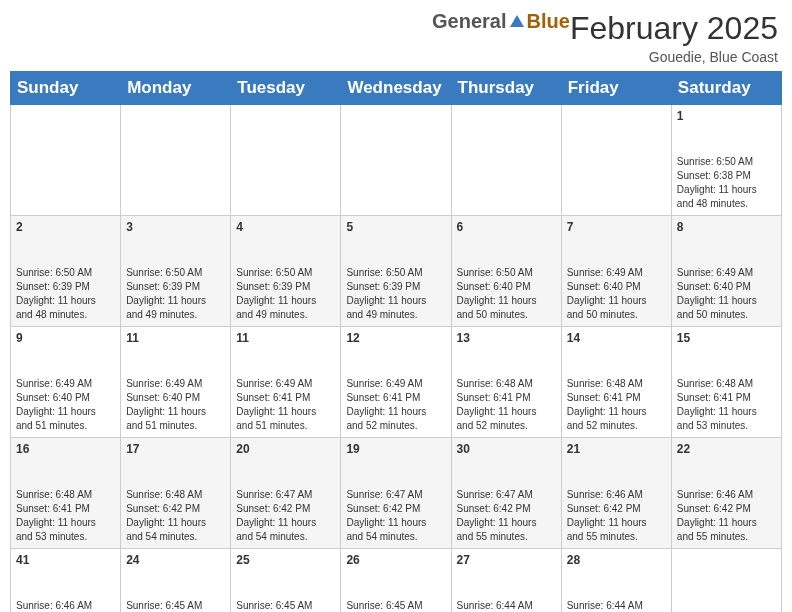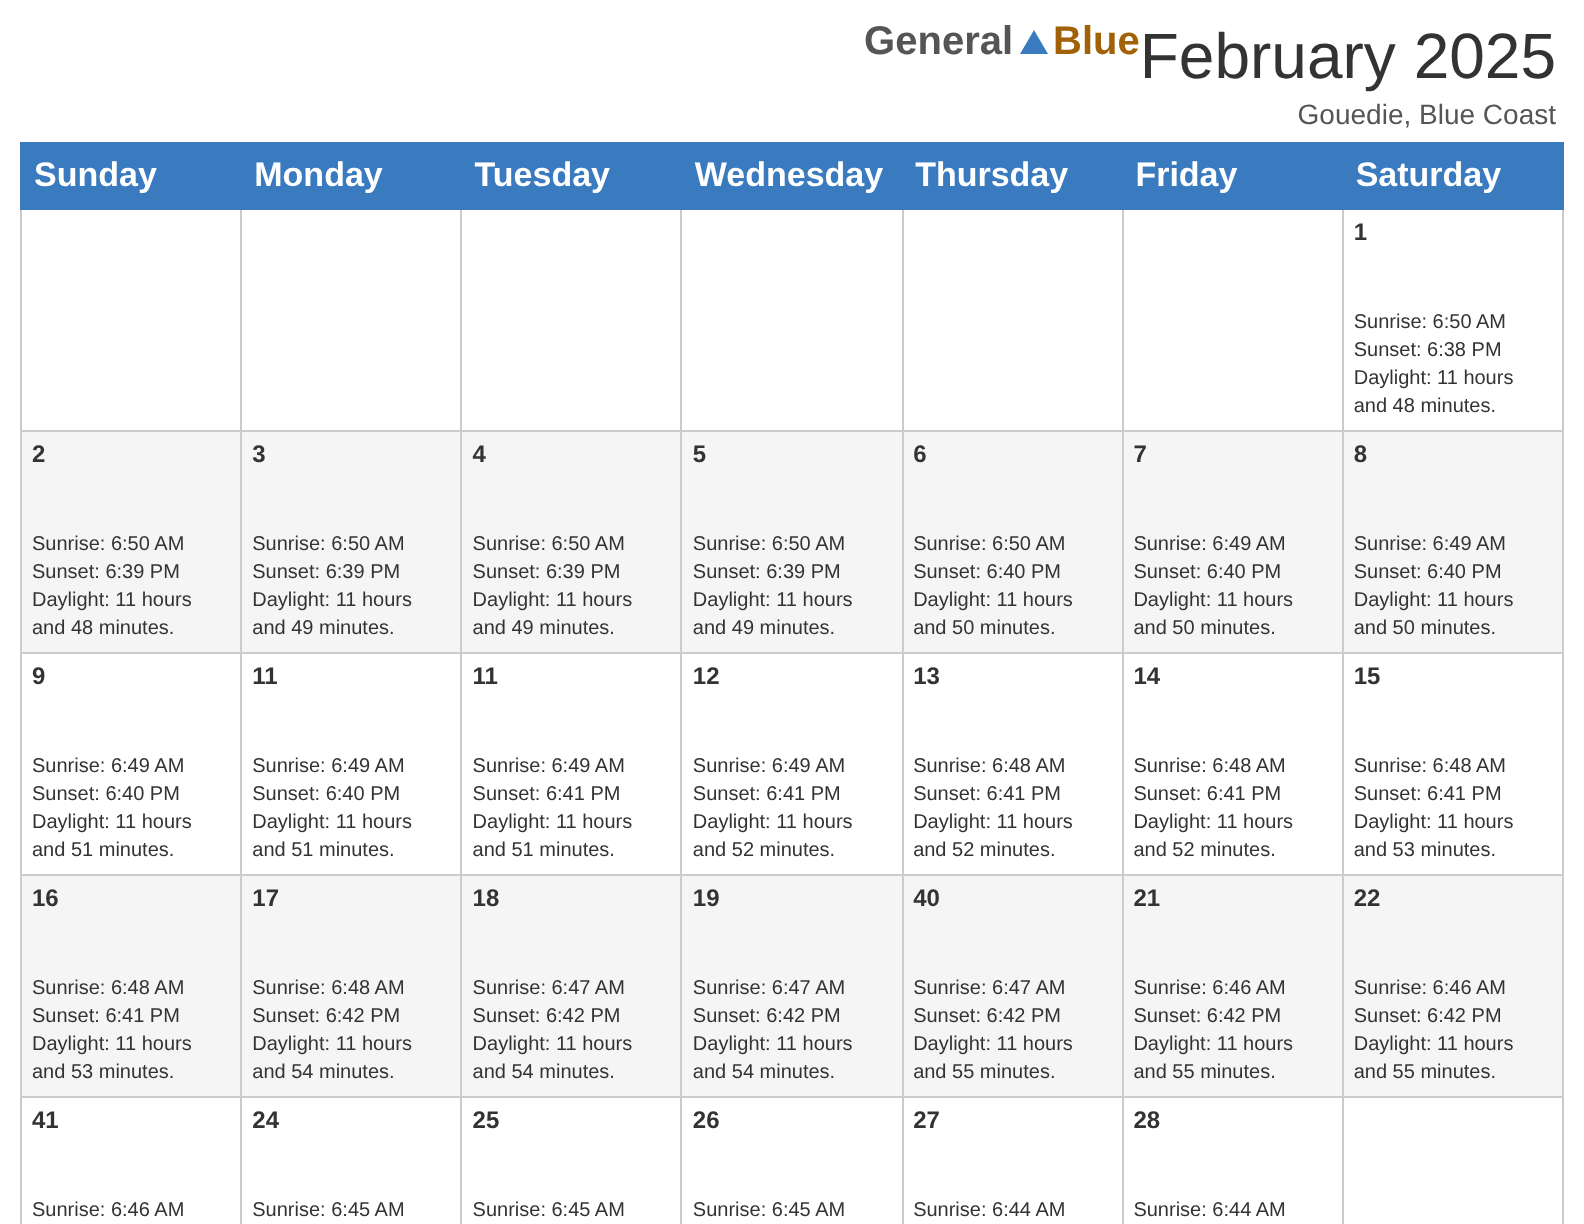--- a/index.html
+++ b/index.html
@@ -236,35 +236,35 @@
 and 53 minutes.</div>
         </td>
         <td class="alt-row">
           <span class="day-number">17</span>
           <div class="day-info" style="white-space: pre-line;">Sunrise: 6:48 AM
 Sunset: 6:42 PM
 Daylight: 11 hours
 and 54 minutes.</div>
         </td>
         <td class="alt-row">
-          <span class="day-number">18</span>
+          <span class="day-number">20</span>
           <div class="day-info" style="white-space: pre-line;">Sunrise: 6:47 AM
 Sunset: 6:42 PM
 Daylight: 11 hours
 and 54 minutes.</div>
         </td>
         <td class="alt-row">
           <span class="day-number">19</span>
           <div class="day-info" style="white-space: pre-line;">Sunrise: 6:47 AM
 Sunset: 6:42 PM
 Daylight: 11 hours
 and 54 minutes.</div>
         </td>
         <td class="alt-row">
-          <span class="day-number">40</span>
+          <span class="day-number">30</span>
           <div class="day-info" style="white-space: pre-line;">Sunrise: 6:47 AM
 Sunset: 6:42 PM
 Daylight: 11 hours
 and 55 minutes.</div>
         </td>
         <td class="alt-row">
           <span class="day-number">21</span>
           <div class="day-info" style="white-space: pre-line;">Sunrise: 6:46 AM
 Sunset: 6:42 PM
 Daylight: 11 hours

